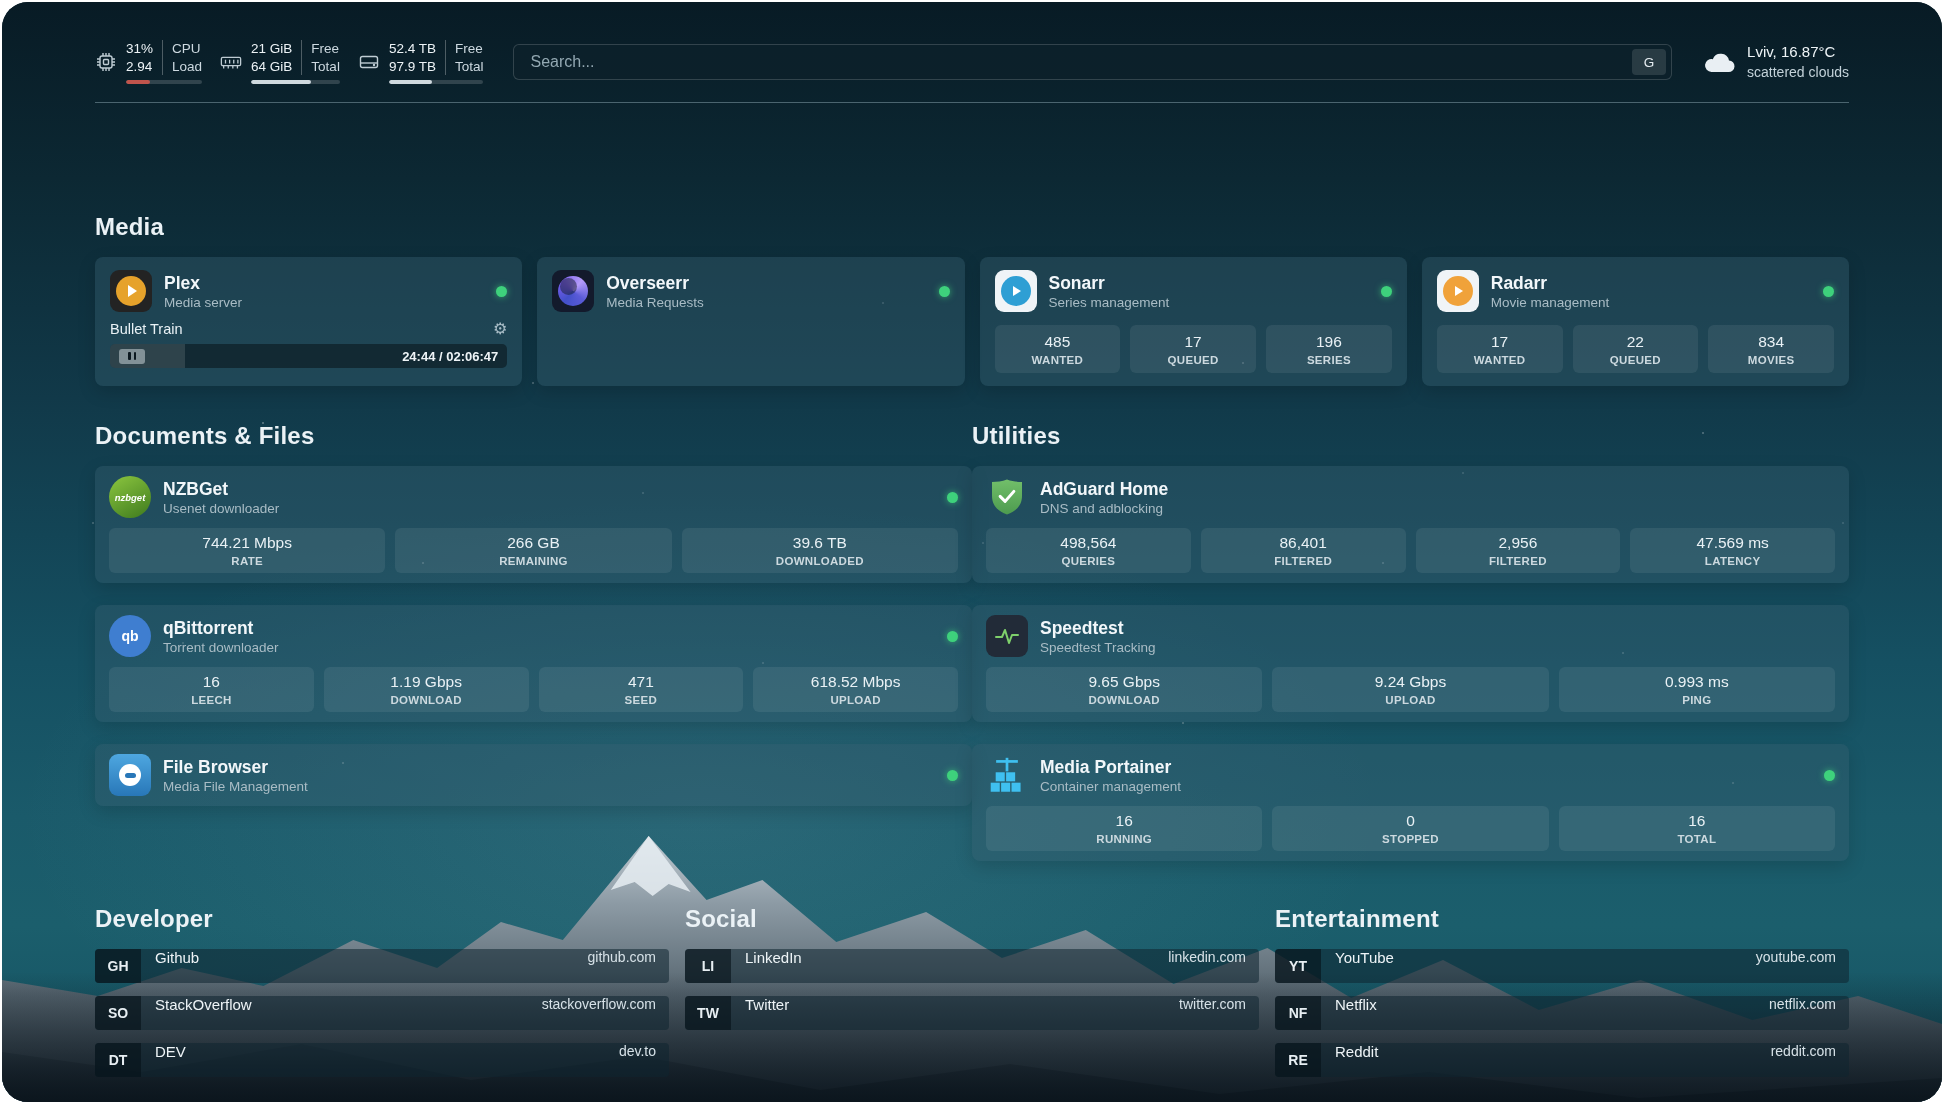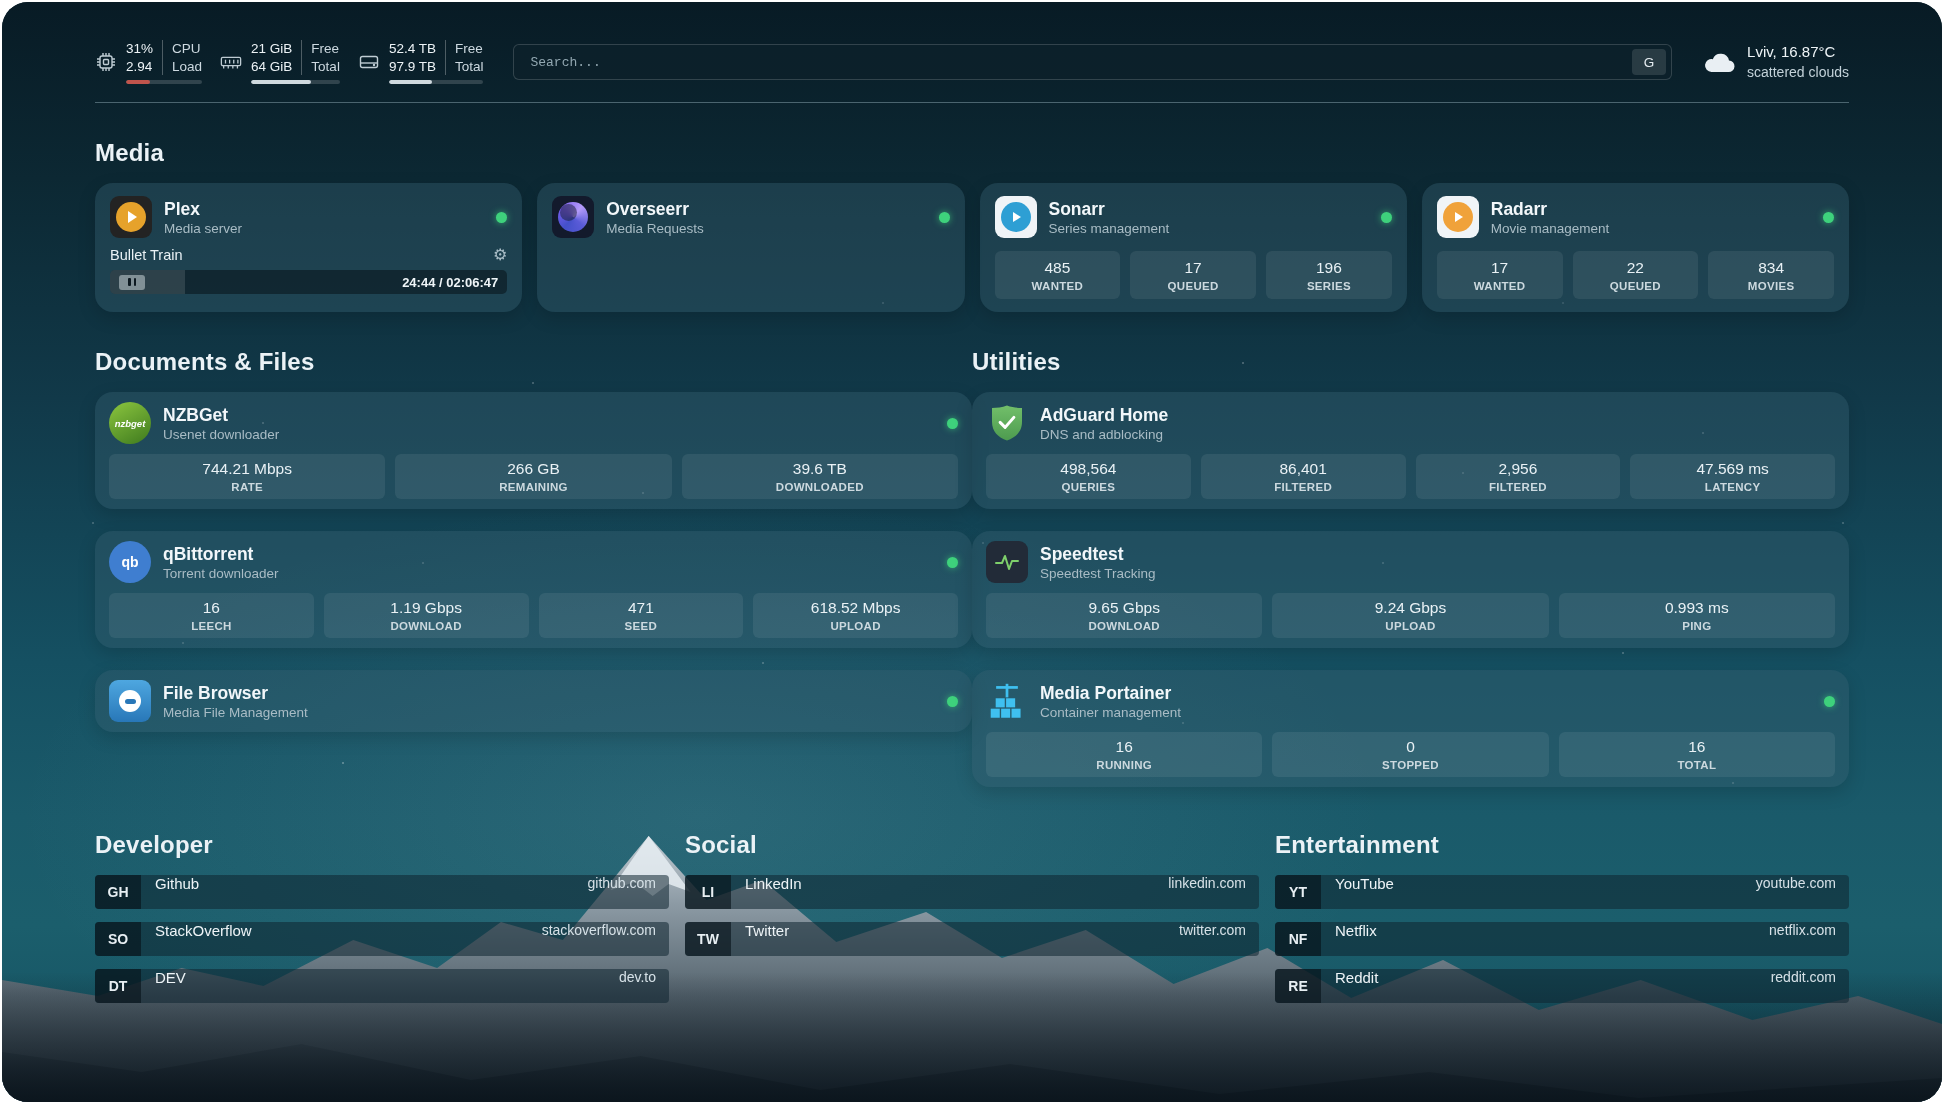--- a/index.html
+++ b/index.html
@@ -43,40 +43,40 @@
   .sw-row{display:flex}
   .sw-col{display:flex;flex-direction:column;line-height:1.3}
   .sw-col.sep{border-left:1px solid rgba(255,255,255,.28);margin-left:9px;padding-left:9px}
   .sw-v{font-size:13.5px;color:#edf3f6;white-space:nowrap}
   .sw-col.sep .sw-v{color:#cdd9e0}
   .sw-bar{height:4px;border-radius:2px;background:rgba(255,255,255,.16);margin-top:5px;overflow:hidden}
   .sw-fill{height:100%;border-radius:2px}
 
   .searchbar{flex:1;margin:0 30px;height:36px;background:rgba(13,33,43,.7);border:1px solid rgba(255,255,255,.16);
     border-radius:6px;display:flex;align-items:center;padding:0 5px 0 14px;box-sizing:border-box}
-  .searchbar input{flex:1;background:transparent;border:none;outline:none;color:#e7eef2;font-size:13px;font-family:Liberation Mono, monospace}
+  .searchbar input{flex:1;background:transparent;border:none;outline:none;color:#e7eef2;font-size:16px;font-family:Liberation Sans, sans-serif}
   .searchbar input::placeholder{color:#93a8b2}
   .engine{width:34px;height:26px;border:none;border-radius:4px;background:rgba(255,255,255,.12);
     color:#e7eef2;font-size:13.5px;cursor:pointer;font-family:inherit;flex:none}
 
   .weather{display:flex;align-items:center;gap:11px}
   .weather-icon{width:34px;height:26px;flex:none}
   .weather-col{display:flex;flex-direction:column;line-height:1.35}
   .weather-line1{font-size:15px;color:#eef4f7;white-space:nowrap}
   .weather-line2{font-size:14px;color:#c3d2d9;white-space:nowrap}
 
   .divider{border-bottom:1px solid rgba(173,199,210,.4);margin-top:18px}
 
   
   .section-title{font-size:24px;font-weight:600;color:#ebf2f6;margin:0 0 16px;letter-spacing:.2px}
-  .media-section{margin-top:36px}
+  .media-section{margin-top:110px}
   .cards-row{display:flex;gap:15px}
   .cards-row .card{flex:1;min-width:0}
 
-  .card{background:rgba(52,94,110,.42);border-radius:18px;padding:13px 15px;box-shadow:0 6px 18px rgba(0,0,0,.15);position:relative}
+  .card{background:rgba(52,94,110,.42);border-radius:8px;padding:13px 15px;box-shadow:0 6px 18px rgba(0,0,0,.15);position:relative}
   .card.compact{padding:10px 14px}
   .card-header{display:flex;align-items:center;gap:12px}
   .app-meta{display:flex;flex-direction:column;gap:2px;min-width:0}
   .app-name{font-size:17.5px;font-weight:600;color:#f2f7fa;line-height:1.15;white-space:nowrap}
   .app-sub{font-size:13.5px;color:#a9bcc5;white-space:nowrap}
   .status-dot{width:11px;height:11px;border-radius:50%;margin-left:auto;align-self:center;flex:none;box-shadow:0 0 7px rgba(62,209,124,.7)}
 
   .stats-row{display:flex;gap:10px;margin-top:13px}
   .card.compact .stats-row{margin-top:10px}
   .stat{flex:1;background:rgba(255,255,255,.075);border-radius:6px;padding:8px 4px 7px;text-align:center;min-width:0}

